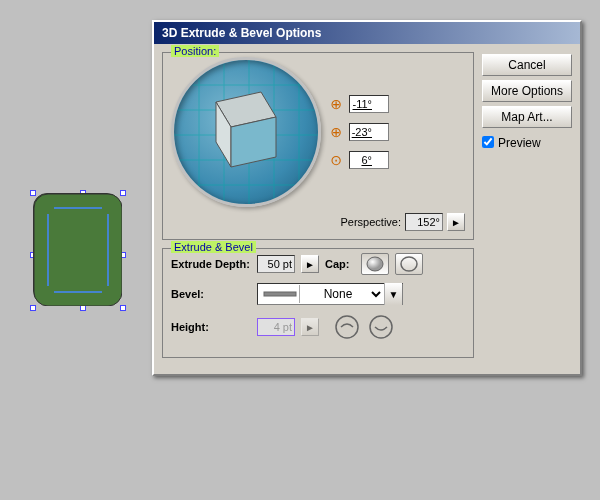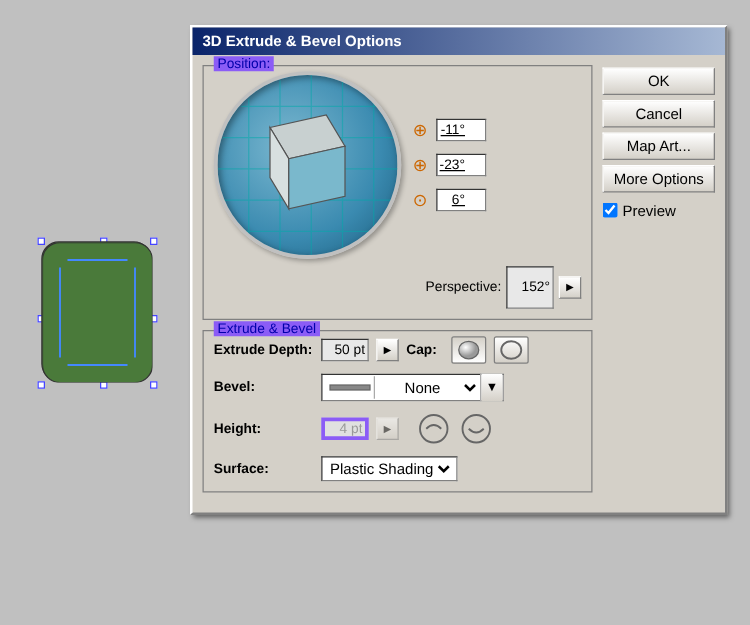--- a/index.html
+++ b/index.html
@@ -91,21 +91,21 @@
       margin-bottom: 8px;
       padding: 4px 8px 8px 8px;
       position: relative;
       background: #d4d0c8;
     }
 
     .section-label {
       position: absolute;
       top: -8px;
       left: 8px;
-      background: #8b5cf6;
+      background: #bef264;
       padding: 0 3px;
       font-size: 11px;
       color: #0000aa;
     }
 
     .position-row {
       display: flex;
       align-items: center;
       margin-bottom: 6px;
       margin-top: 4px;
@@ -187,21 +187,21 @@
       margin-top: 6px;
       gap: 4px;
     }
 
     .persp-label {
       font-size: 11px;
     }
 
     .persp-input {
       width: 38px;
-      height: 34px;
+      height: 18px;
       border: 1px solid #808080;
       border-top: 1px solid #333;
       border-left: 1px solid #333;
       background: #e8e8e8;
       font-size: 11px;
       text-align: right;
       padding-right: 2px;
     }
 
     .arrow-btn {
@@ -368,21 +368,21 @@
     .height-row {
       display: flex;
       align-items: center;
       margin-bottom: 8px;
       gap: 6px;
     }
 
     .height-input {
       width: 38px;
       height: 18px;
-      border: 3px solid #8b5cf6;
+      border: 1px solid #8b5cf6;
       background: #e0e0e0;
       font-size: 11px;
       text-align: right;
       padding-right: 2px;
       color: #999;
     }
 
     .main-content-row {
       display: flex;
       gap: 8px;
@@ -556,37 +556,28 @@
             <svg width="28" height="28" style="margin-left:8px">
               <circle cx="14" cy="14" r="11" fill="none" stroke="#666" stroke-width="1.5"></circle>
               <path d="M8 14 Q14 8 20 14" fill="none" stroke="#666" stroke-width="1.5"></path>
             </svg>
             <svg width="28" height="28">
               <circle cx="14" cy="14" r="11" fill="none" stroke="#666" stroke-width="1.5"></circle>
               <path d="M8 14 Q14 20 20 14" fill="none" stroke="#666" stroke-width="1.5"></path>
             </svg>
           </div>
 
-          <div class="surface-row">
-            <span class="field-label">Surface:</span>
-            <div class="surf-dropdown">
-              <select>
-                <option>Plastic Shading</option>
-              </select>
-            </div>
-          </div>
         </div>
 
       </div>
 
       <div class="right-section">
-        <button class="win-btn">OK</button>
         <button class="win-btn">Cancel</button>
+        <button class="win-btn">More Options</button>
         <button class="win-btn">Map Art...</button>
-        <button class="win-btn">More Options</button>
         <div class="preview-check">
           <input type="checkbox" checked="" style="">
           <span>Preview</span>
         </div>
       </div>
 
     </div>
 
   </div>
 </div>

